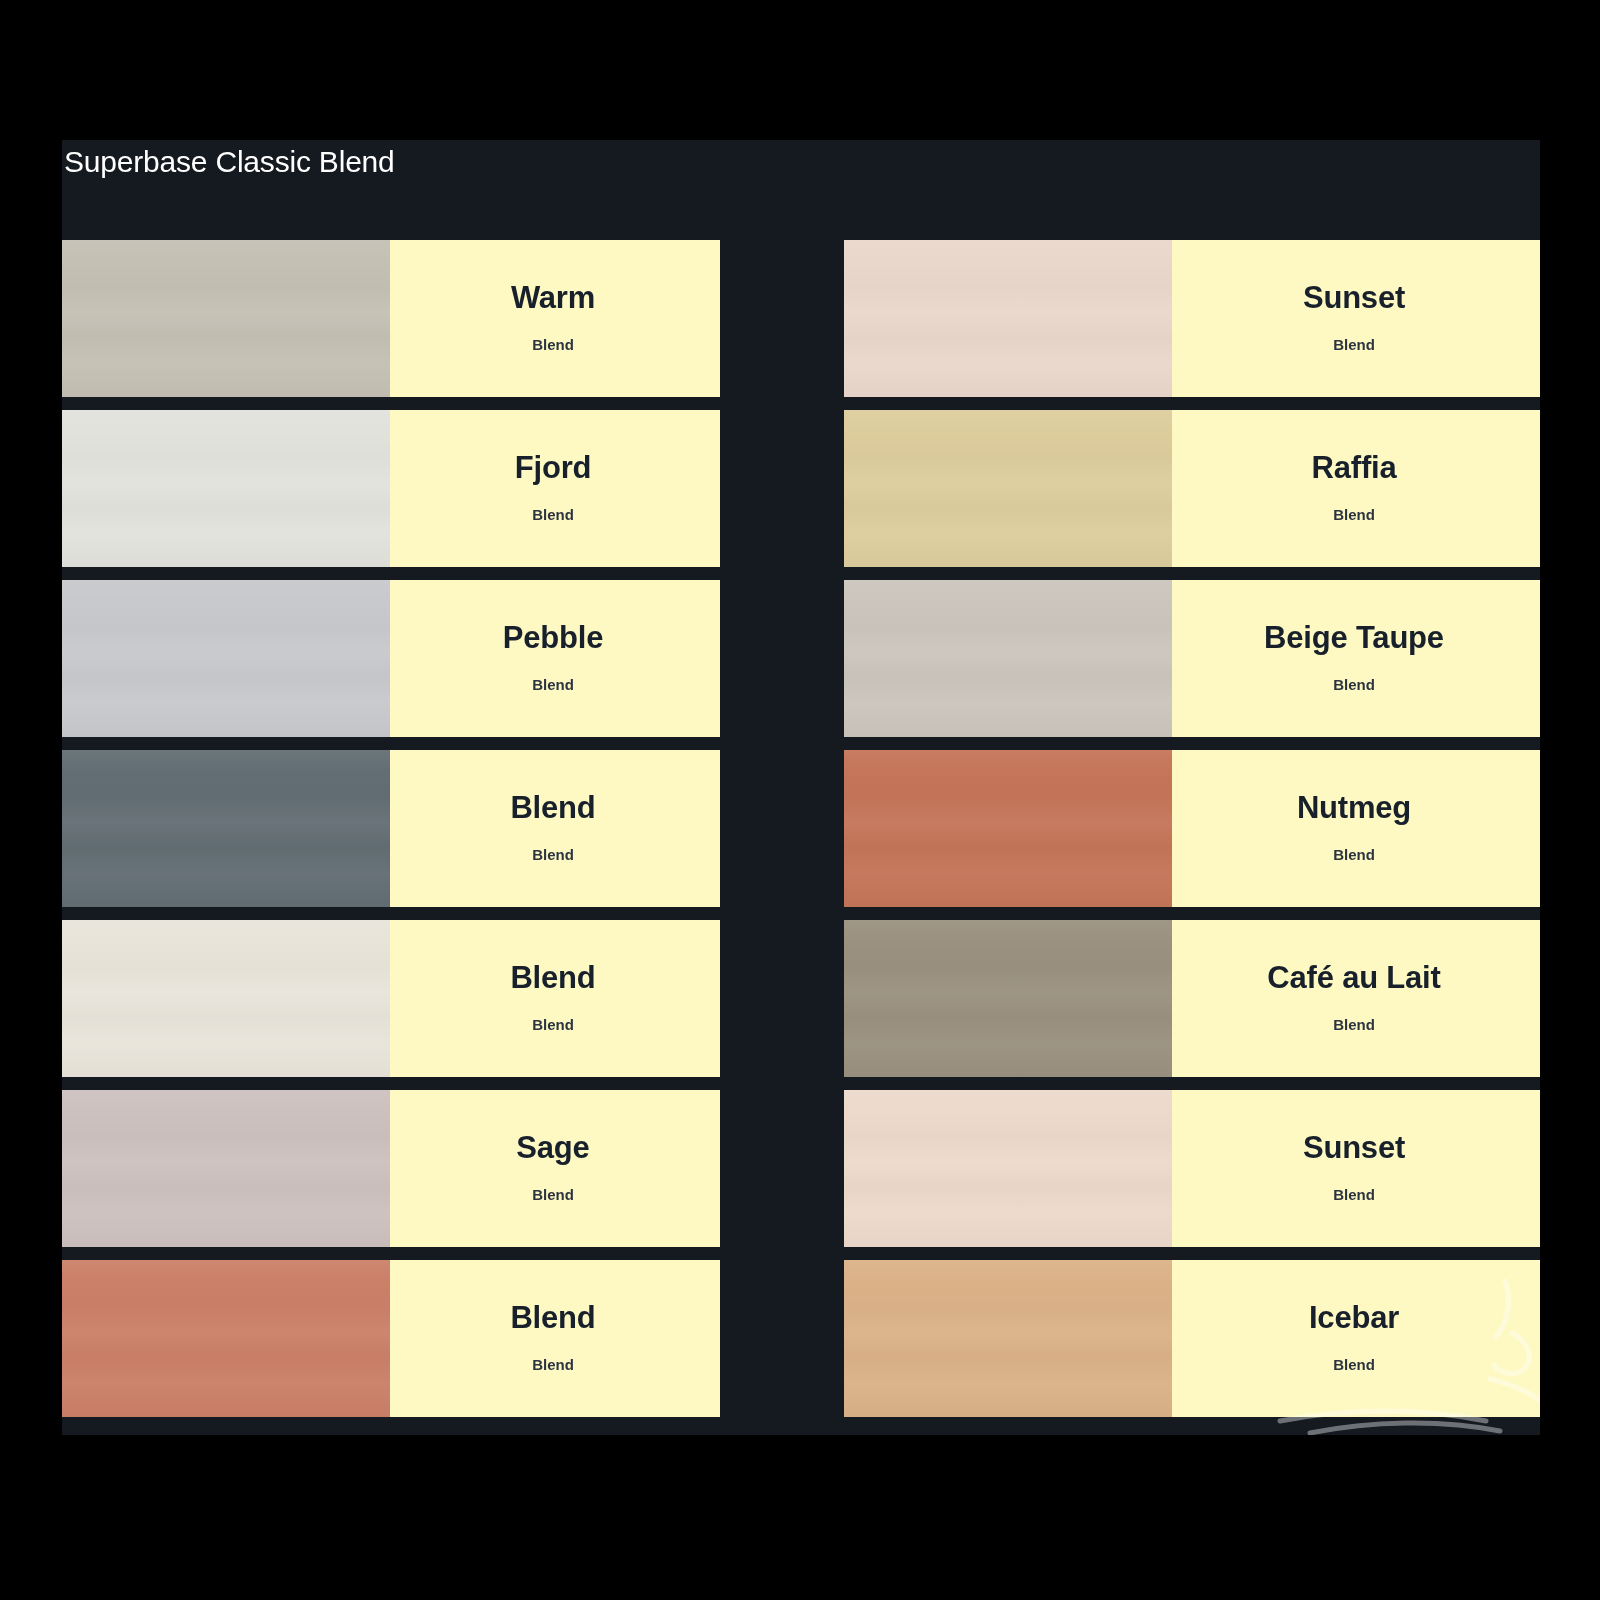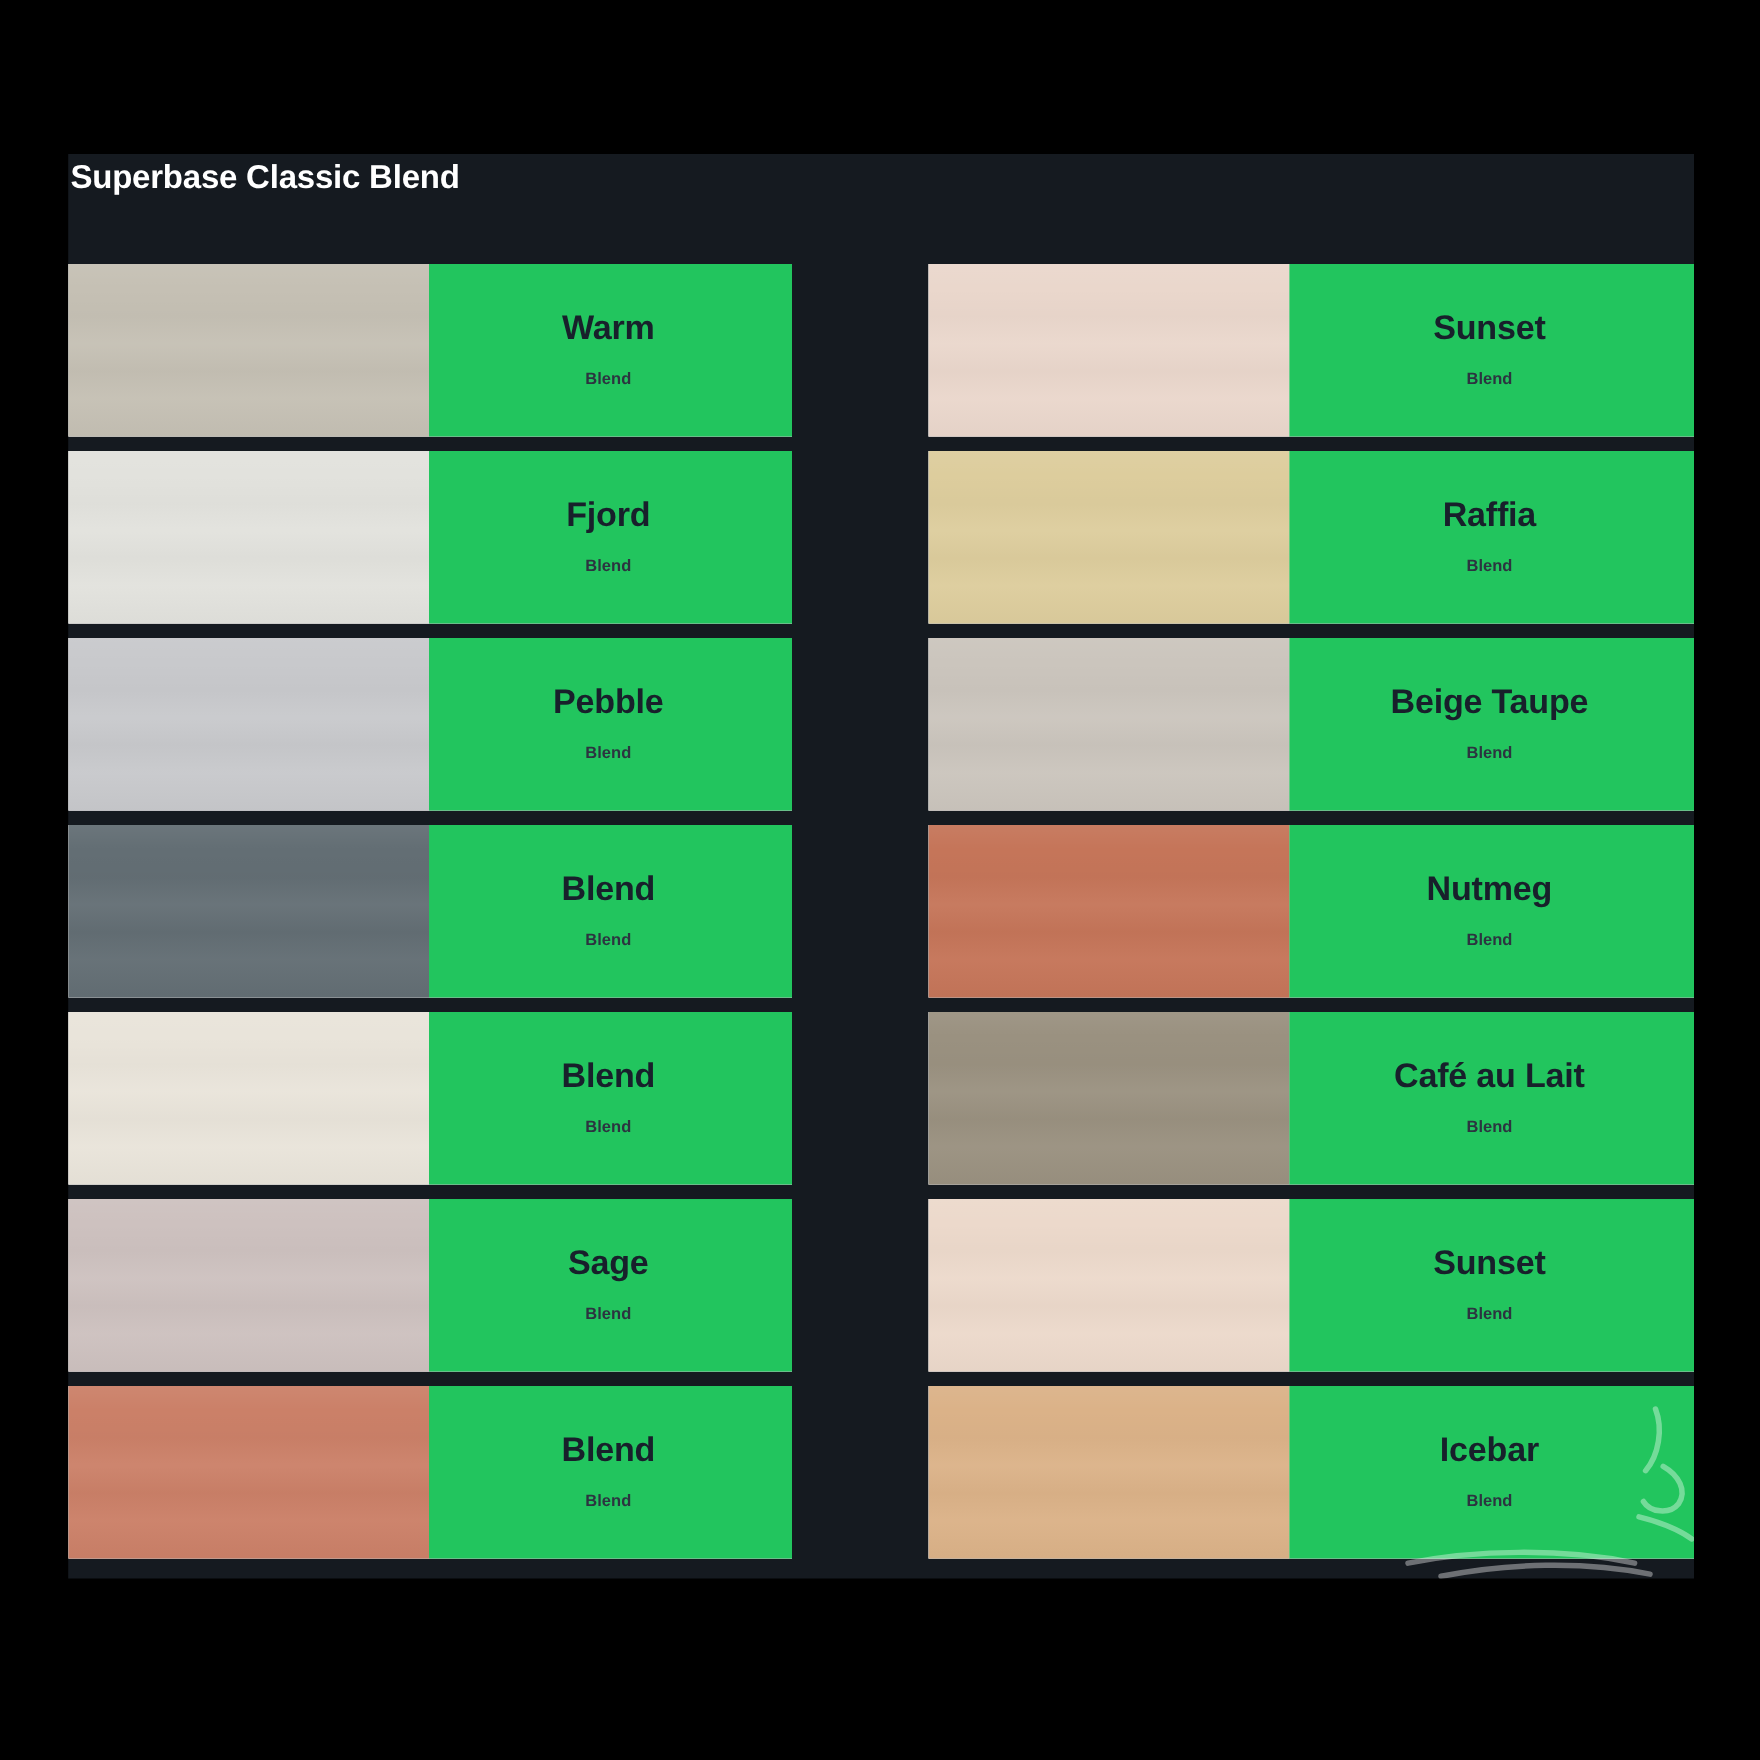--- a/index.html
+++ b/index.html
@@ -23,21 +23,21 @@
     width:1478px; height:1295px;
     background:#151a20;
     overflow:hidden;
   }
 
   .board-title {
     position:absolute;
     left:2px; top:5px;
     width:900px;
     font-size:30px;
-    font-weight:bold;
+    font-weight:normal;
     letter-spacing:-0.2px;
     color:#ffffff;
     line-height:34px;
     white-space:nowrap;
   }
 
   
   .grid {
     position:absolute;
     left:0; top:100px;
@@ -75,21 +75,21 @@
         rgba(0,0,0,0.025) 100%);
     pointer-events:none;
   }
 
   .card .label {
     flex:1 1 auto;
     display:flex;
     flex-direction:column;
     align-items:center;
     justify-content:center;
-    background:#22c55e;
+    background:#fef9c3;
     padding-right:4px;
   }
 
   .name {
     font-size:31px;
     font-weight:bold;
     color:#18202b;
     line-height:36px;
     letter-spacing:-0.2px;
     white-space:nowrap;

